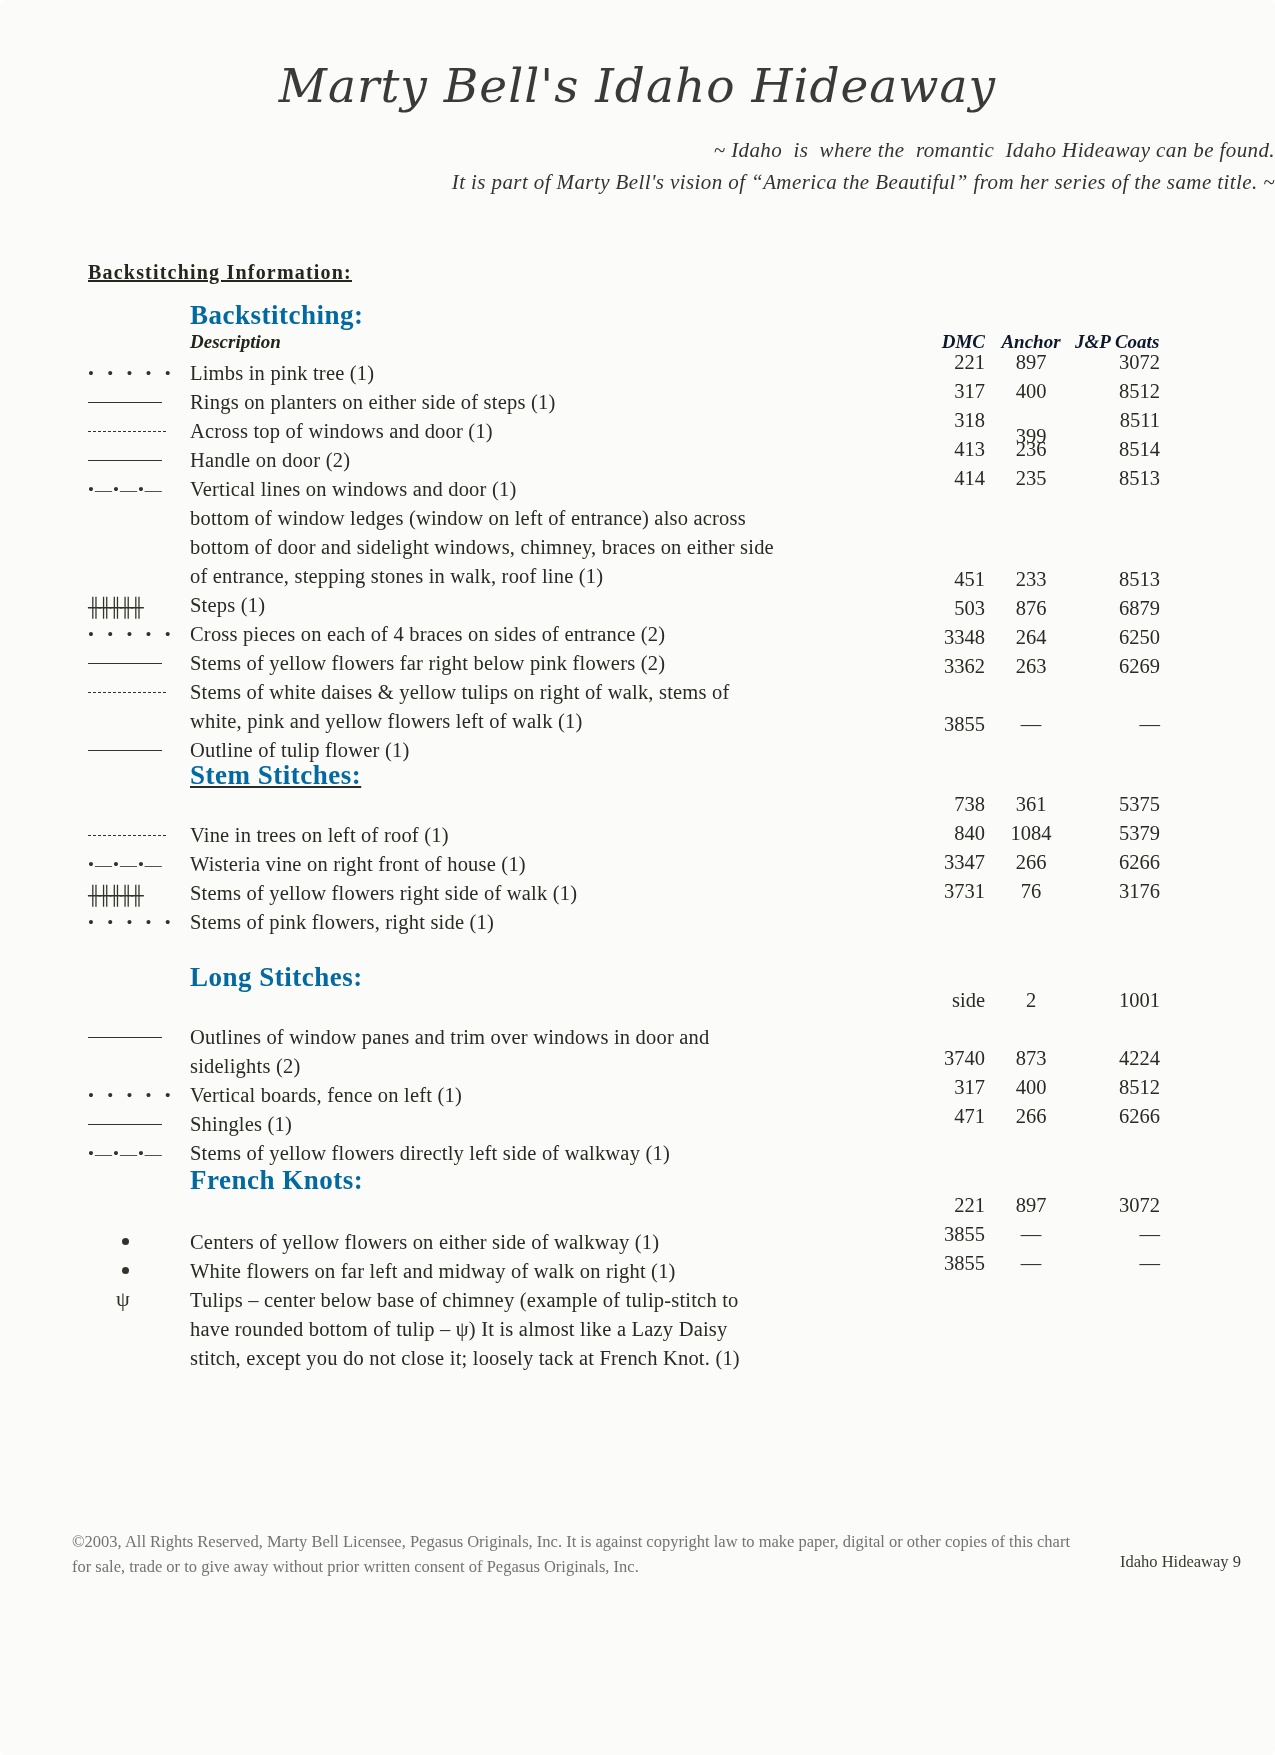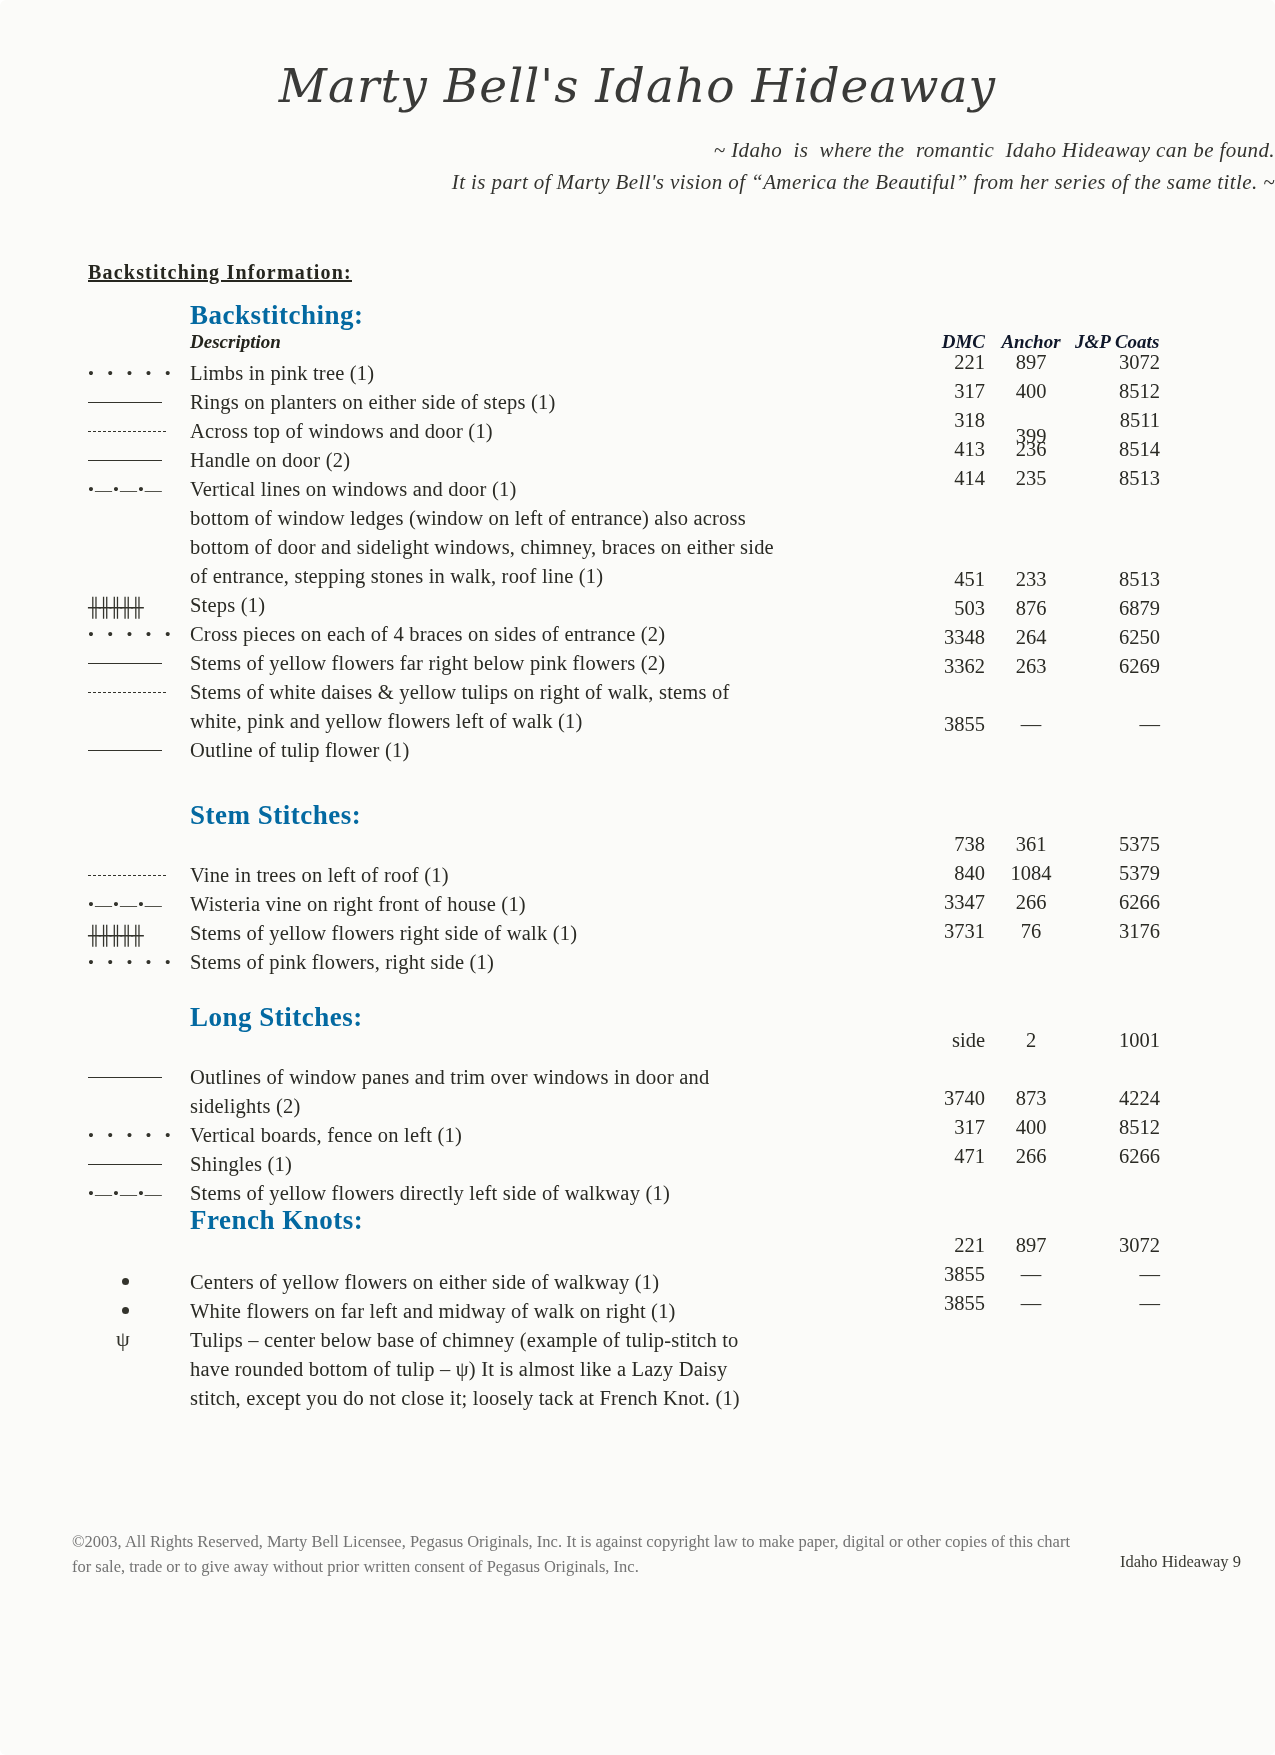--- a/index.html
+++ b/index.html
@@ -339,21 +339,21 @@
         <div class="numcol c-dmc" style="top:352px">3362</div>
         <div class="numcol c-anch" style="top:352px">263</div>
         <div class="numcol c-jp" style="top:352px">6269</div>
 
         <div class="numcol c-dmc" style="top:410px">3855</div>
         <div class="numcol c-anch" style="top:410px">—</div>
         <div class="numcol c-jp" style="top:410px">—</div>
       </div>
     </div>
 
-    <div class="block" style="height:190px;margin-top:40px;">
+    <div class="block" style="height:190px;text-decoration:underline;">
       <div class="block-title">Stem Stitches:</div>
       <div class="rows" style="margin-top:30px;">
         <div class="line">
           <span class="sym">
               <span class="g-dash"></span>
             </span>
           <span class="txt">Vine in trees on left of roof (1)</span>
         </div>
         <div class="line">
           <span class="sym">

